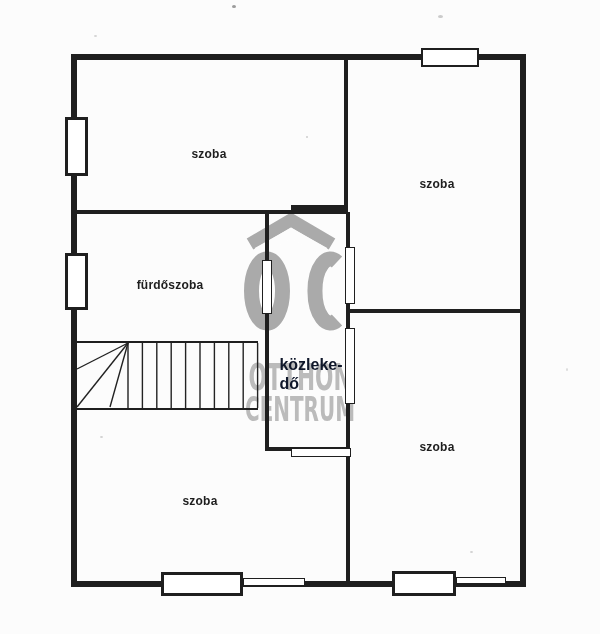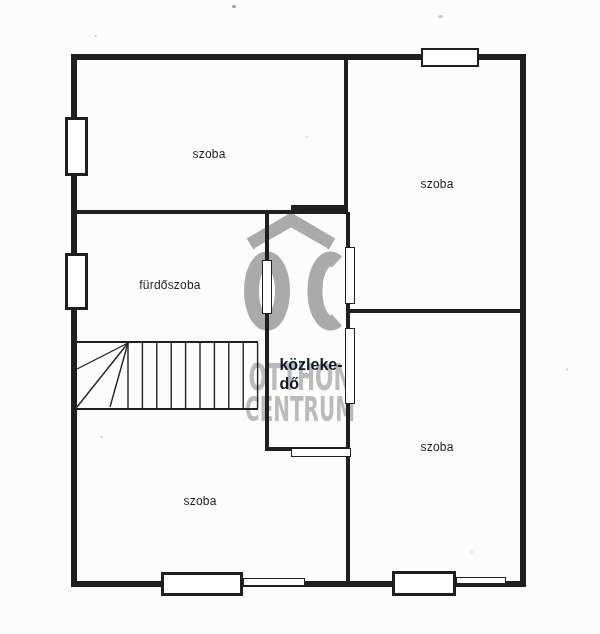--- a/index.html
+++ b/index.html
@@ -21,21 +21,21 @@
   .wall{position:absolute;background:var(--wall);}
   .opening{
     position:absolute;background:#fff;border:2px solid var(--wall);
     box-sizing:border-box;z-index:3;
   }
   .bw3{border-width:3px;}
   .bw15{border-width:1.5px;}
   .bw25{border-width:2.5px;}
   .room-label{
     position:absolute;transform:translate(-50%,-50%);
-    font-size:12px;font-weight:400;color:#1d1d1d;letter-spacing:.2px;
+    font-size:12px;font-weight:700;color:#1d1d1d;letter-spacing:.2px;
     white-space:nowrap;z-index:4;
   }
   .hall-label{
     position:absolute;transform:translate(-50%,-50%);
     text-align:left;line-height:19px;
     font-size:16px;font-weight:600;color:#0f172a;z-index:4;white-space:nowrap;
   }
   .speck{position:absolute;border-radius:50%;z-index:1;}
   svg text{font-family:"DejaVu Sans","Liberation Sans",sans-serif;}
 </style>

